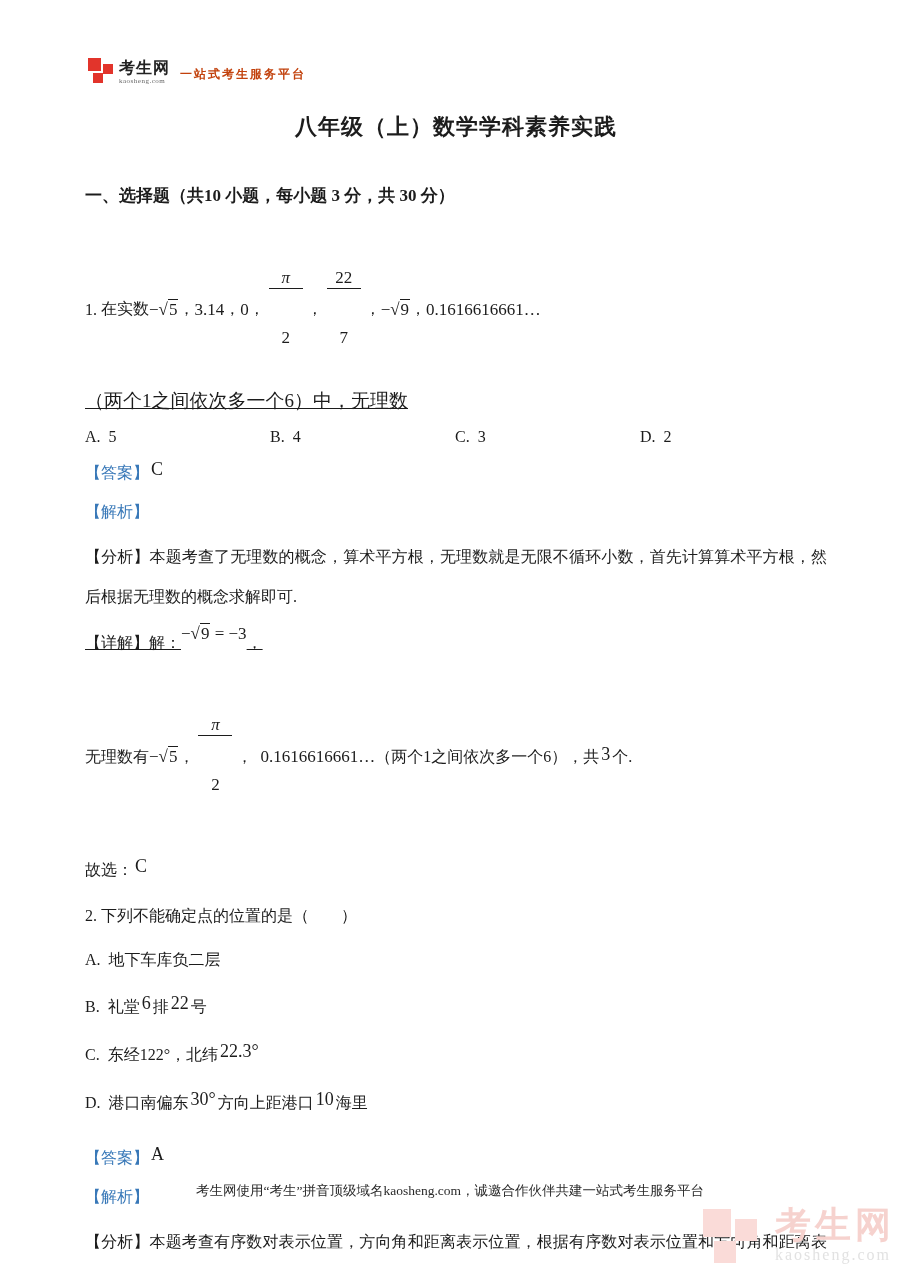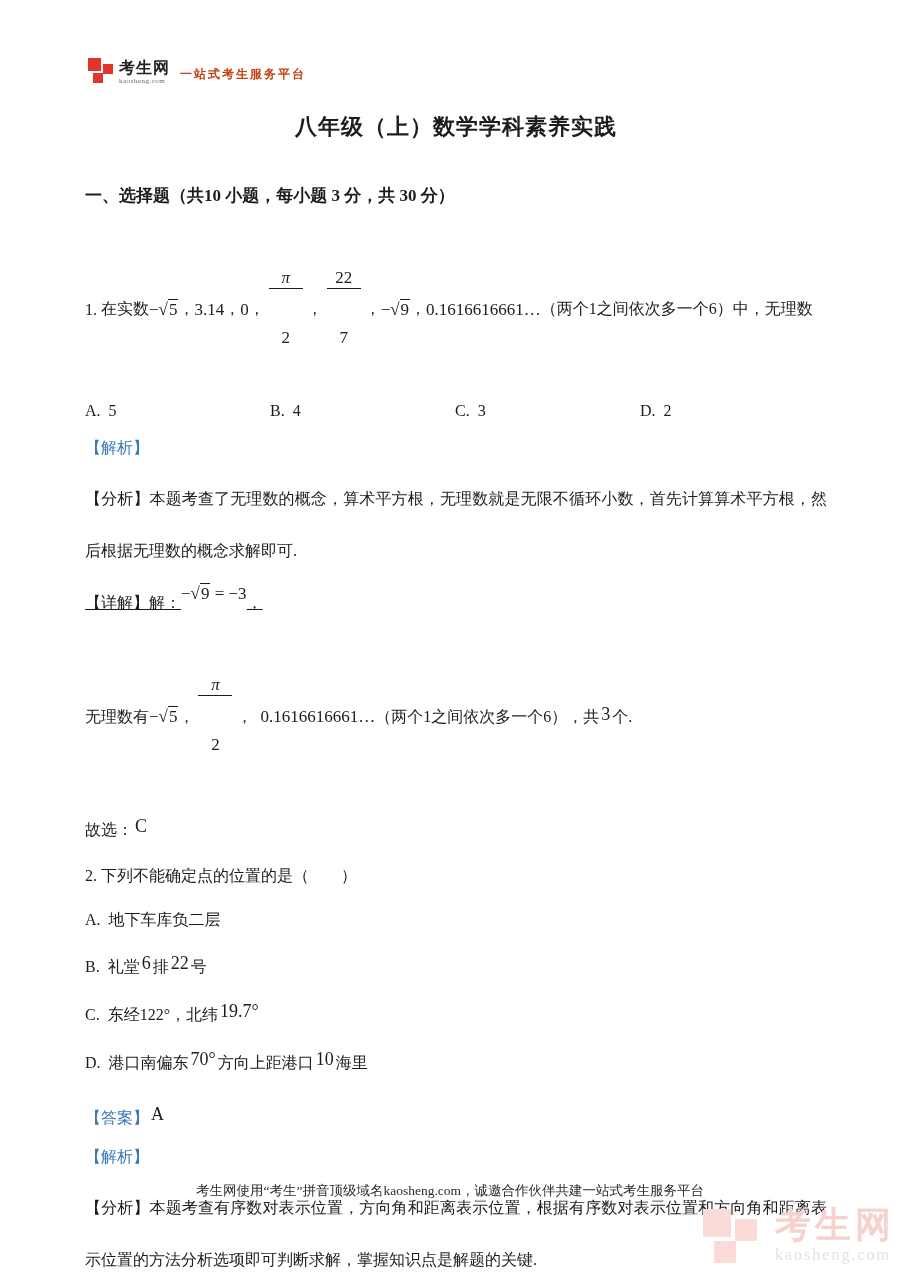--- a/index.html
+++ b/index.html
@@ -28,39 +28,39 @@
 
   
   .doc { position:absolute; left:85px; top:112px; width:742px; font-size:16px; }
   .title { text-align:center; font-size:22px; font-weight:bold; letter-spacing:1px; }
   .section-heading { margin-top:42px; font-size:17px; font-weight:bold; }
 
   p.line { margin-top:20px; line-height:1.55; text-align:justify; }
   .stem-tall { margin-top:24px; min-height:58px; display:flex; align-items:center; flex-wrap:wrap; }
   .stem-tall > span { white-space:pre; }
 
-  .small-note { font-size:16px; }
+  .small-note { font-size:19px;text-decoration:underline; }
   .math { font-size:17px; }
   .rad { border-top:1.5px solid #1c1c1c; padding:0 1px; }
   .frac { display:inline-block; vertical-align:middle; text-align:center; margin:0 4px; font-size:17px; line-height:1.15; position:relative; top:-2px; }
   .frac .num { display:block; padding:0 4px; border-bottom:1.5px solid #1c1c1c; }
   .frac .num.it { font-style:italic; }
   .frac .den { display:block; padding:0 4px; }
   .raised { position:relative; top:-9px; display:inline-block; }
   .mnum { font-size:18px; position:relative; top:-3px; padding:0 2px; }
 
   .options-row { margin-top:14px; display:flex; }
   .options-row .opt { width:185px; }
   .options-row .opt:last-child { width:auto; }
   .opt-label { margin-right:8px; }
 
   .blue { color:#3878b8; }
   .ans-line { margin-top:16px; }
   .jiexi-line { margin-top:18px; }
-  .para { margin-top:14px; line-height:52px; text-align:justify; }
+  .para { margin-top:14px; line-height:40px; text-align:justify; }
   .detail-line { margin-top:16px;text-decoration:underline; }
   .tall-line { margin-top:24px; min-height:55px; display:flex; align-items:center; flex-wrap:wrap; }
   .tall-line > span { white-space:pre; }
   .gap-lg { margin-top:30px; }
   .gap-xl { margin-top:34px; }
 
   
   .footer { position:absolute; top:1182px; left:0; width:900px; text-align:center; font-size:13.5px; color:#2a2a2a; }
 
   
@@ -124,20 +124,23 @@
     </div>
 
 
     <div class="options-row">
       <span class="opt"><span class="opt-label">A.</span><span>5</span></span>
       <span class="opt"><span class="opt-label">B.</span><span>4</span></span>
       <span class="opt"><span class="opt-label">C.</span><span>3</span></span>
       <span class="opt"><span class="opt-label">D.</span><span>2</span></span>
     </div>
 
+    <p class="ans-line">
+      <span class="blue">【答案】</span><span class="mnum">C</span>
+    </p>
 
     <p class="jiexi-line">
       <span class="blue">【解析】</span>
     </p>
 
     <p class="para">【分析】本题考查了无理数的概念，算术平方根，无理数就是无限不循环小数，首先计算算术平方根，然后根据无理数的概念求解即可.</p>
 
     <p class="detail-line">
       <span>【详解】解：</span><span class="math raised"><span>−√</span><span class="rad">9</span><span> = −3</span></span><span>，</span>
     </p>
@@ -167,25 +170,25 @@
 
     <p class="line">
       <span class="opt-label">A.</span><span>地下车库负二层</span>
     </p>
 
     <p class="line gap-lg">
       <span class="opt-label">B.</span><span>礼堂</span><span class="mnum">6</span><span>排</span><span class="mnum">22</span><span>号</span>
     </p>
 
     <p class="line gap-xl">
-      <span class="opt-label">C.</span><span>东经122°，北纬</span><span class="mnum">19.7°</span>
+      <span class="opt-label">C.</span><span>东经122°，北纬</span><span class="mnum">22.3°</span>
     </p>
 
     <p class="line gap-xl">
-      <span class="opt-label">D.</span><span>港口南偏东</span><span class="mnum">70°</span><span>方向上距港口</span><span class="mnum">10</span><span>海里</span>
+      <span class="opt-label">D.</span><span>港口南偏东</span><span class="mnum">30°</span><span>方向上距港口</span><span class="mnum">10</span><span>海里</span>
     </p>
 
     <p class="ans-line gap-lg">
       <span class="blue">【答案】</span><span class="mnum">A</span>
     </p>
 
     <p class="jiexi-line">
       <span class="blue">【解析】</span>
     </p>
 

